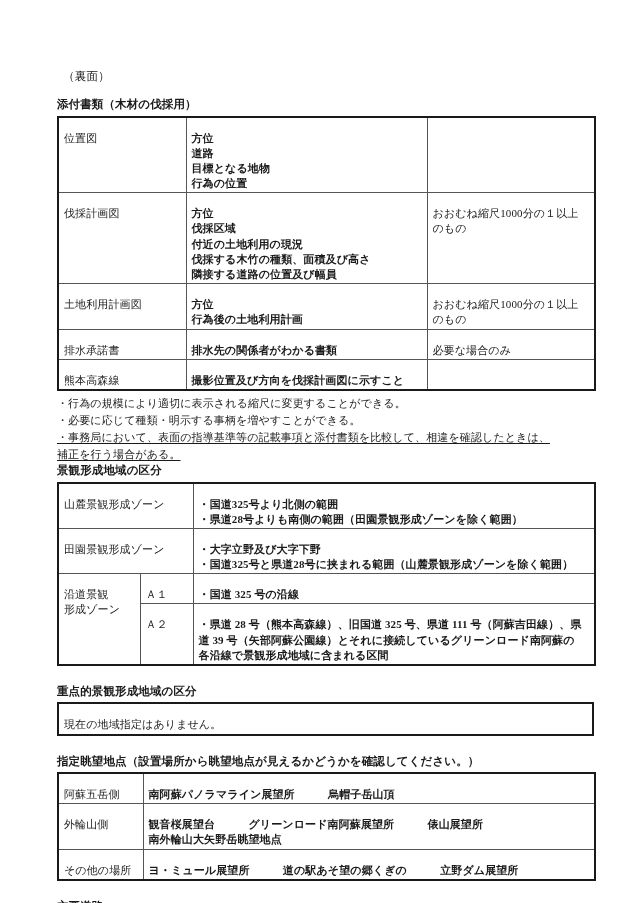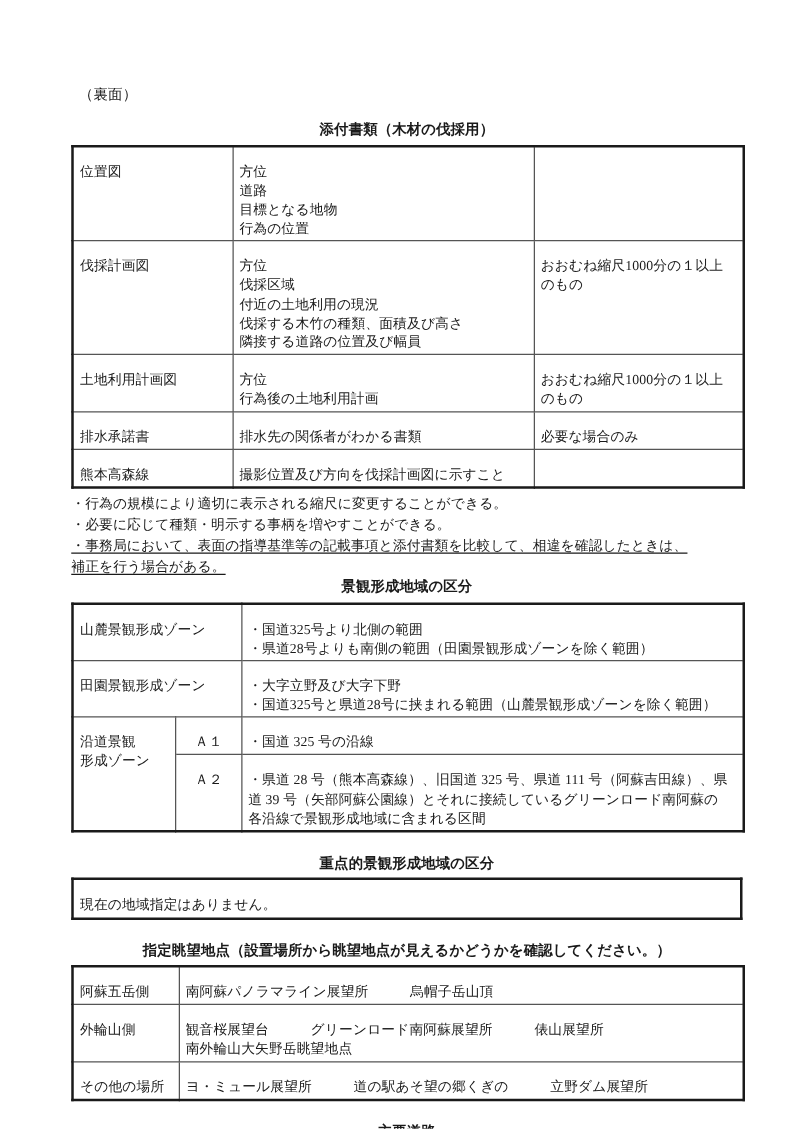--- a/index.html
+++ b/index.html
@@ -34,21 +34,20 @@
     margin: 0 0 13px 6px;
     letter-spacing: 0.02em;
   }
 
   .section-heading {
     font-size: 11.5px;
     font-weight: bold;
     line-height: 1.35;
     margin: 0 0 3px 0;
     letter-spacing: 0.01em;
-    text-align: center;
   }
 
   .block { margin: 0; }
   .gap-after { margin-bottom: 18px; }
 
   table.doc {
     border-collapse: collapse;
     width: 537px;
     table-layout: fixed;
     font-size: 11px;
@@ -76,27 +75,27 @@
   
   .t-zone col.z1 { width: 82px; }
   .t-zone col.z2 { width: 53px; }
   .t-zone col.z3 { width: 402px; }
 
   
   .t-view col.v1 { width: 85px; }
   .t-view col.v2 { width: 452px; }
 
   .lines { display: block; }
-  .lines span { display: block; white-space: pre; }
+  .lines span { display: block; white-space: pre; font-weight: bold; }
 
   .mid-label {
     vertical-align: middle;
   }
 
-  .center { text-align: center; vertical-align: middle; }
+  .center { text-align: left; vertical-align: middle; }
 
   .notes {
     font-size: 11px;
     line-height: 1.55;
     margin: 4px 0 0 0;
     letter-spacing: 0.01em;
   }
   .notes .nline { display: block; white-space: pre-wrap; }
   .notes .nline.underline {
     text-decoration: underline;

